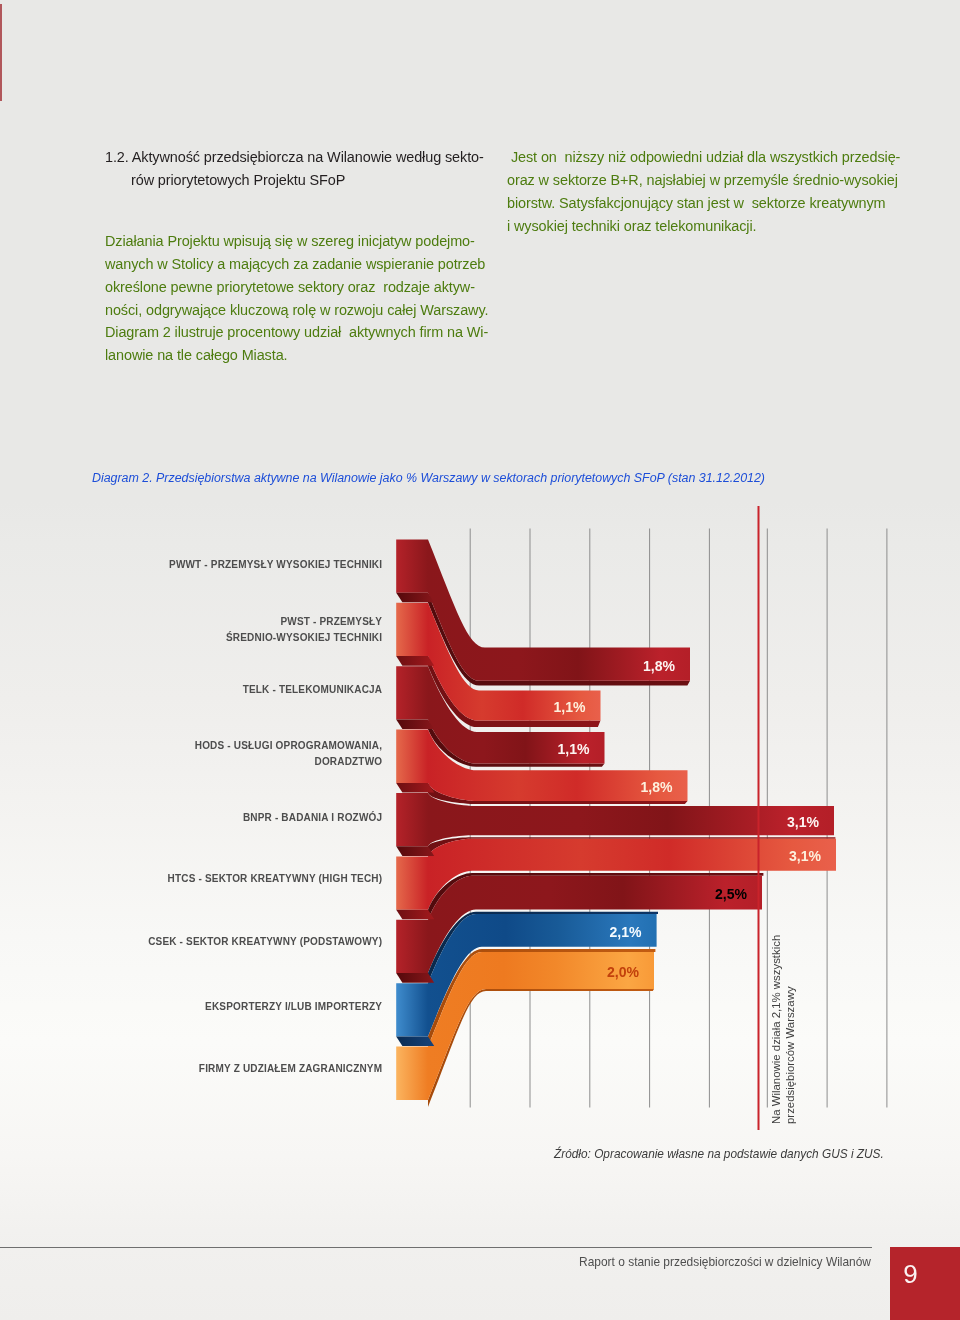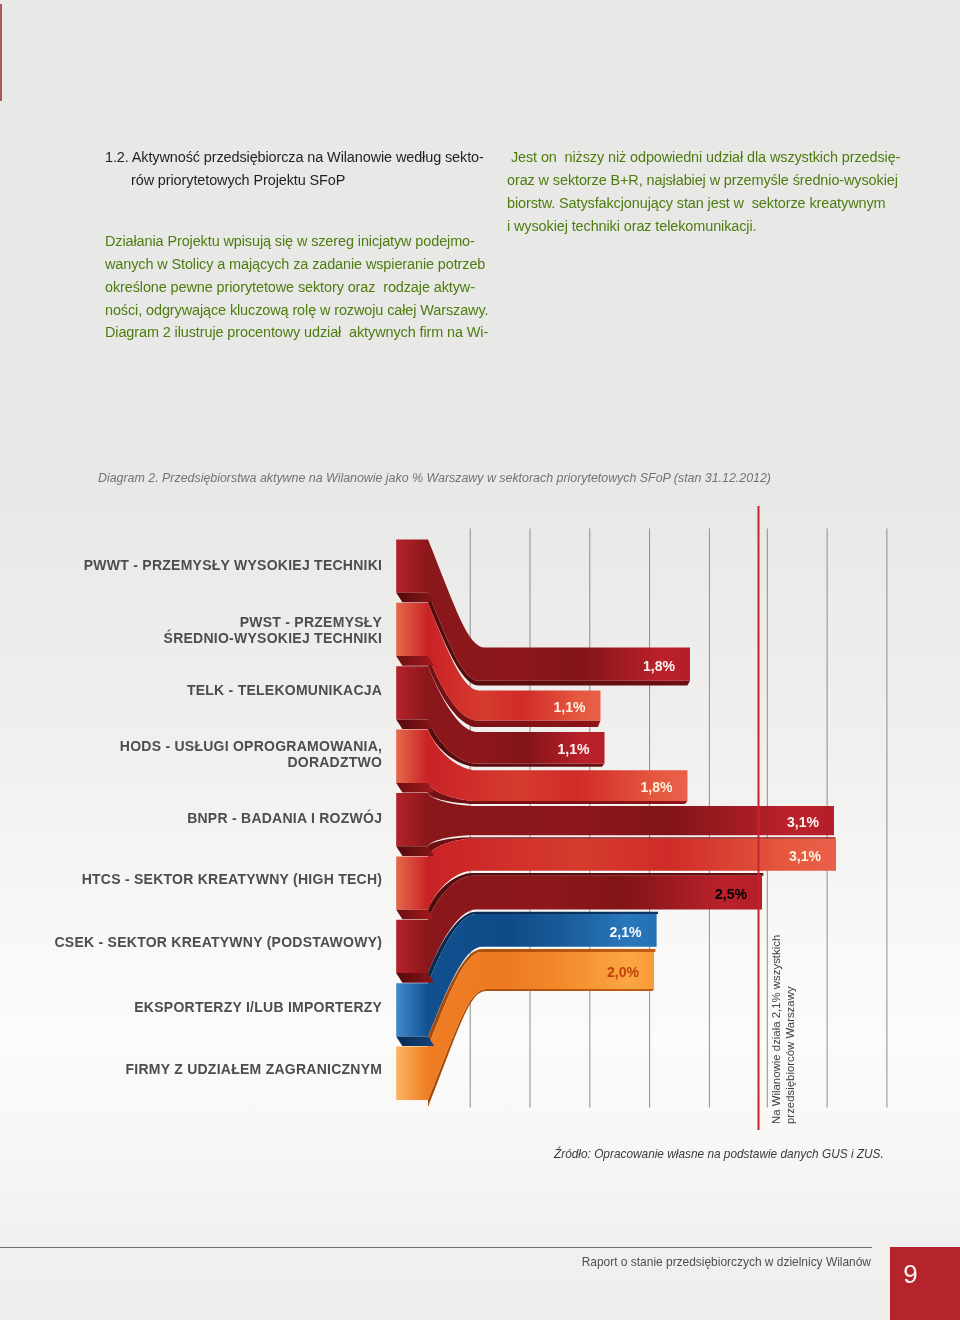--- a/index.html
+++ b/index.html
@@ -11,33 +11,33 @@
   .topmark{position:absolute;left:0;top:4px;width:2px;height:97px;background:#b1575b;}
 
   .col{position:absolute;font-size:14.45px;letter-spacing:-0.1px;line-height:22.85px;color:#4d7c0f;}
   .col-left{left:105px;top:230px;width:383px;}
   .col-right{left:507px;top:146px;width:384px;}
   .heading{position:absolute;left:105px;top:146px;width:383px;font-size:14.45px;
            letter-spacing:-0.1px;line-height:22.85px;color:#231f20;}
   .jline{white-space:pre;overflow:visible;}
   .jline.indent{padding-left:26px;}
 
-  .caption{position:absolute;left:98px;top:471px;font-style:italic;font-size:12.45px;
-           letter-spacing:-0.02px;color:#737373;}
+  .caption{position:absolute;left:92px;top:471px;font-style:italic;font-size:12.45px;
+           letter-spacing:-0.02px;color:#1d4ed8;}
   .source{position:absolute;left:554px;top:1147px;font-style:italic;font-size:11.85px;
           color:#3b3b3b;}
 
   .chartbg{position:absolute;left:0;top:502px;width:960px;height:818px;
            background:linear-gradient(to bottom,#e8e8e6 0%,#eaeae8 5%,#efeeec 24%,#f3f2f0 36%,
                       #f8f8f6 53%,#fbfbf9 66%,#f7f6f4 80%,#f1f0ee 91%,#efeeec 100%);}
 
   .chart-svg{position:absolute;left:0;top:0;}
 
   .catlabel{position:absolute;right:577.8px;text-align:right;
-            font-weight:700;font-size:14px;letter-spacing:0.018em;color:#4d4d4d;
+            font-weight:700;font-size:10px;letter-spacing:0.018em;color:#4d4d4d;
             line-height:16.5px;}
 
   .vallabel{position:absolute;font-weight:700;font-size:14.05px;color:#fdf6f3;text-align:right;
             line-height:16px;}
 
   .annot{position:absolute;left:769px;top:1124px;width:160px;
          font-size:11.4px;color:#3f3f3f;line-height:14.2px;white-space:nowrap;
          transform-origin:0 0;transform:rotate(-90deg);}
   .annot .l2{display:block;}
 
@@ -264,20 +264,21 @@
     <div class="jline" style="word-spacing: 0px;">1.2. Aktywność przedsiębiorcza na Wilanowie według sekto-</div>
     <div class="jline lastline indent">rów priorytetowych Projektu SFoP</div>
   </div>
 
   <div class="col col-left">
     <div class="jline" style="word-spacing: 0px;">Działania Projektu wpisują się w szereg inicjatyw podejmo-</div>
     <div class="jline" style="word-spacing: 0px;">wanych w Stolicy a mających za zadanie wspieranie potrzeb</div>
     <div class="jline" style="word-spacing: 0px;">określone pewne priorytetowe sektory oraz  rodzaje aktyw-</div>
     <div class="jline" style="word-spacing: 0px;">ności, odgrywające kluczową rolę w rozwoju całej Warszawy.</div>
     <div class="jline" style="word-spacing: 0px;">Diagram 2 ilustruje procentowy udział  aktywnych firm na Wi-</div>
+    <div class="jline lastline">lanowie na tle całego Miasta.</div>
   </div>
   <div class="col col-right">
     <div class="jline" style="word-spacing: 0px;"> Jest on  niższy niż odpowiedni udział dla wszystkich przedsię-</div>
     <div class="jline" style="word-spacing: 0px;">oraz w sektorze B+R, najsłabiej w przemyśle średnio-wysokiej</div>
     <div class="jline" style="word-spacing: 0px;">biorstw. Satysfakcjonujący stan jest w  sektorze kreatywnym</div>
     <div class="jline lastline">i wysokiej techniki oraz telekomunikacji.</div>
   </div>
 
   <div class="caption">Diagram 2. Przedsiębiorstwa aktywne na Wilanowie jako % Warszawy  w sektorach priorytetowych SFoP (stan 31.12.2012)</div>
 
@@ -302,17 +303,17 @@
   <div class="vallabel" style="left:519.0px;top:964.1px;width:120.0px;color:#c2410c">2,0%</div>
 
   <div class="annot">
     <span class="l1">Na Wilanowie działa 2,1% wszystkich</span>
     <span class="l2">przedsiębiorców Warszawy</span>
   </div>
 
   <div class="source">Źródło: Opracowanie własne na podstawie danych GUS i ZUS.</div>
 
   <div class="footline"></div>
-  <div class="foottext">Raport o stanie przedsiębiorczych w dzielnicy Wilanów</div>
+  <div class="foottext">Raport o stanie przedsiębiorczości w dzielnicy Wilanów</div>
   <div class="pagebox"></div>
   <div class="pagenum">9</div>
 
 </div>
 
 </body></html>

